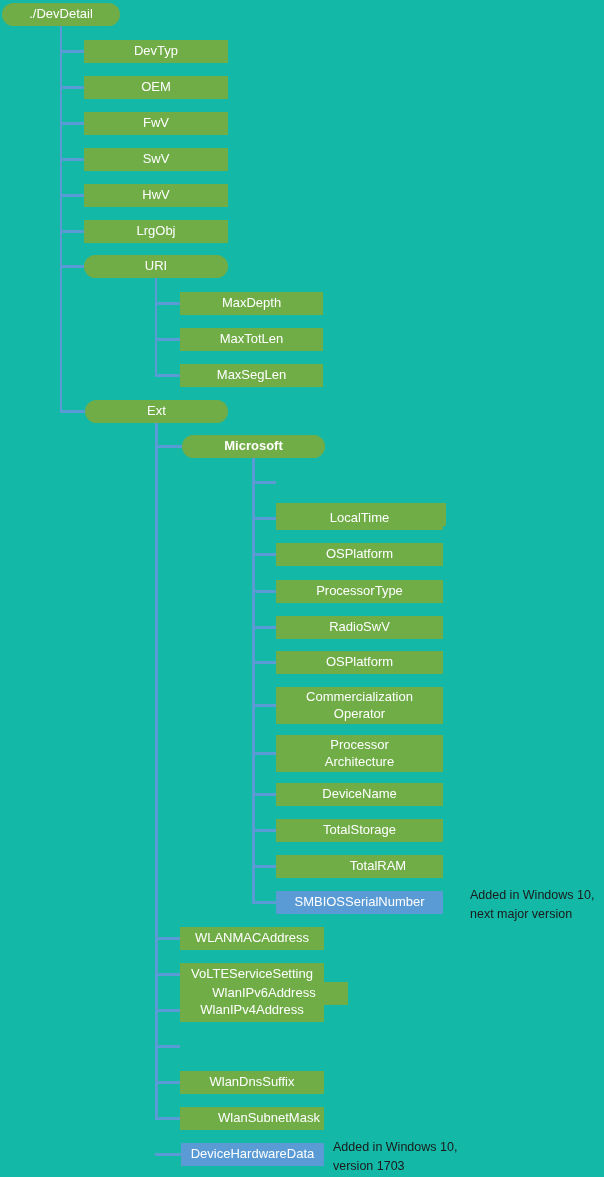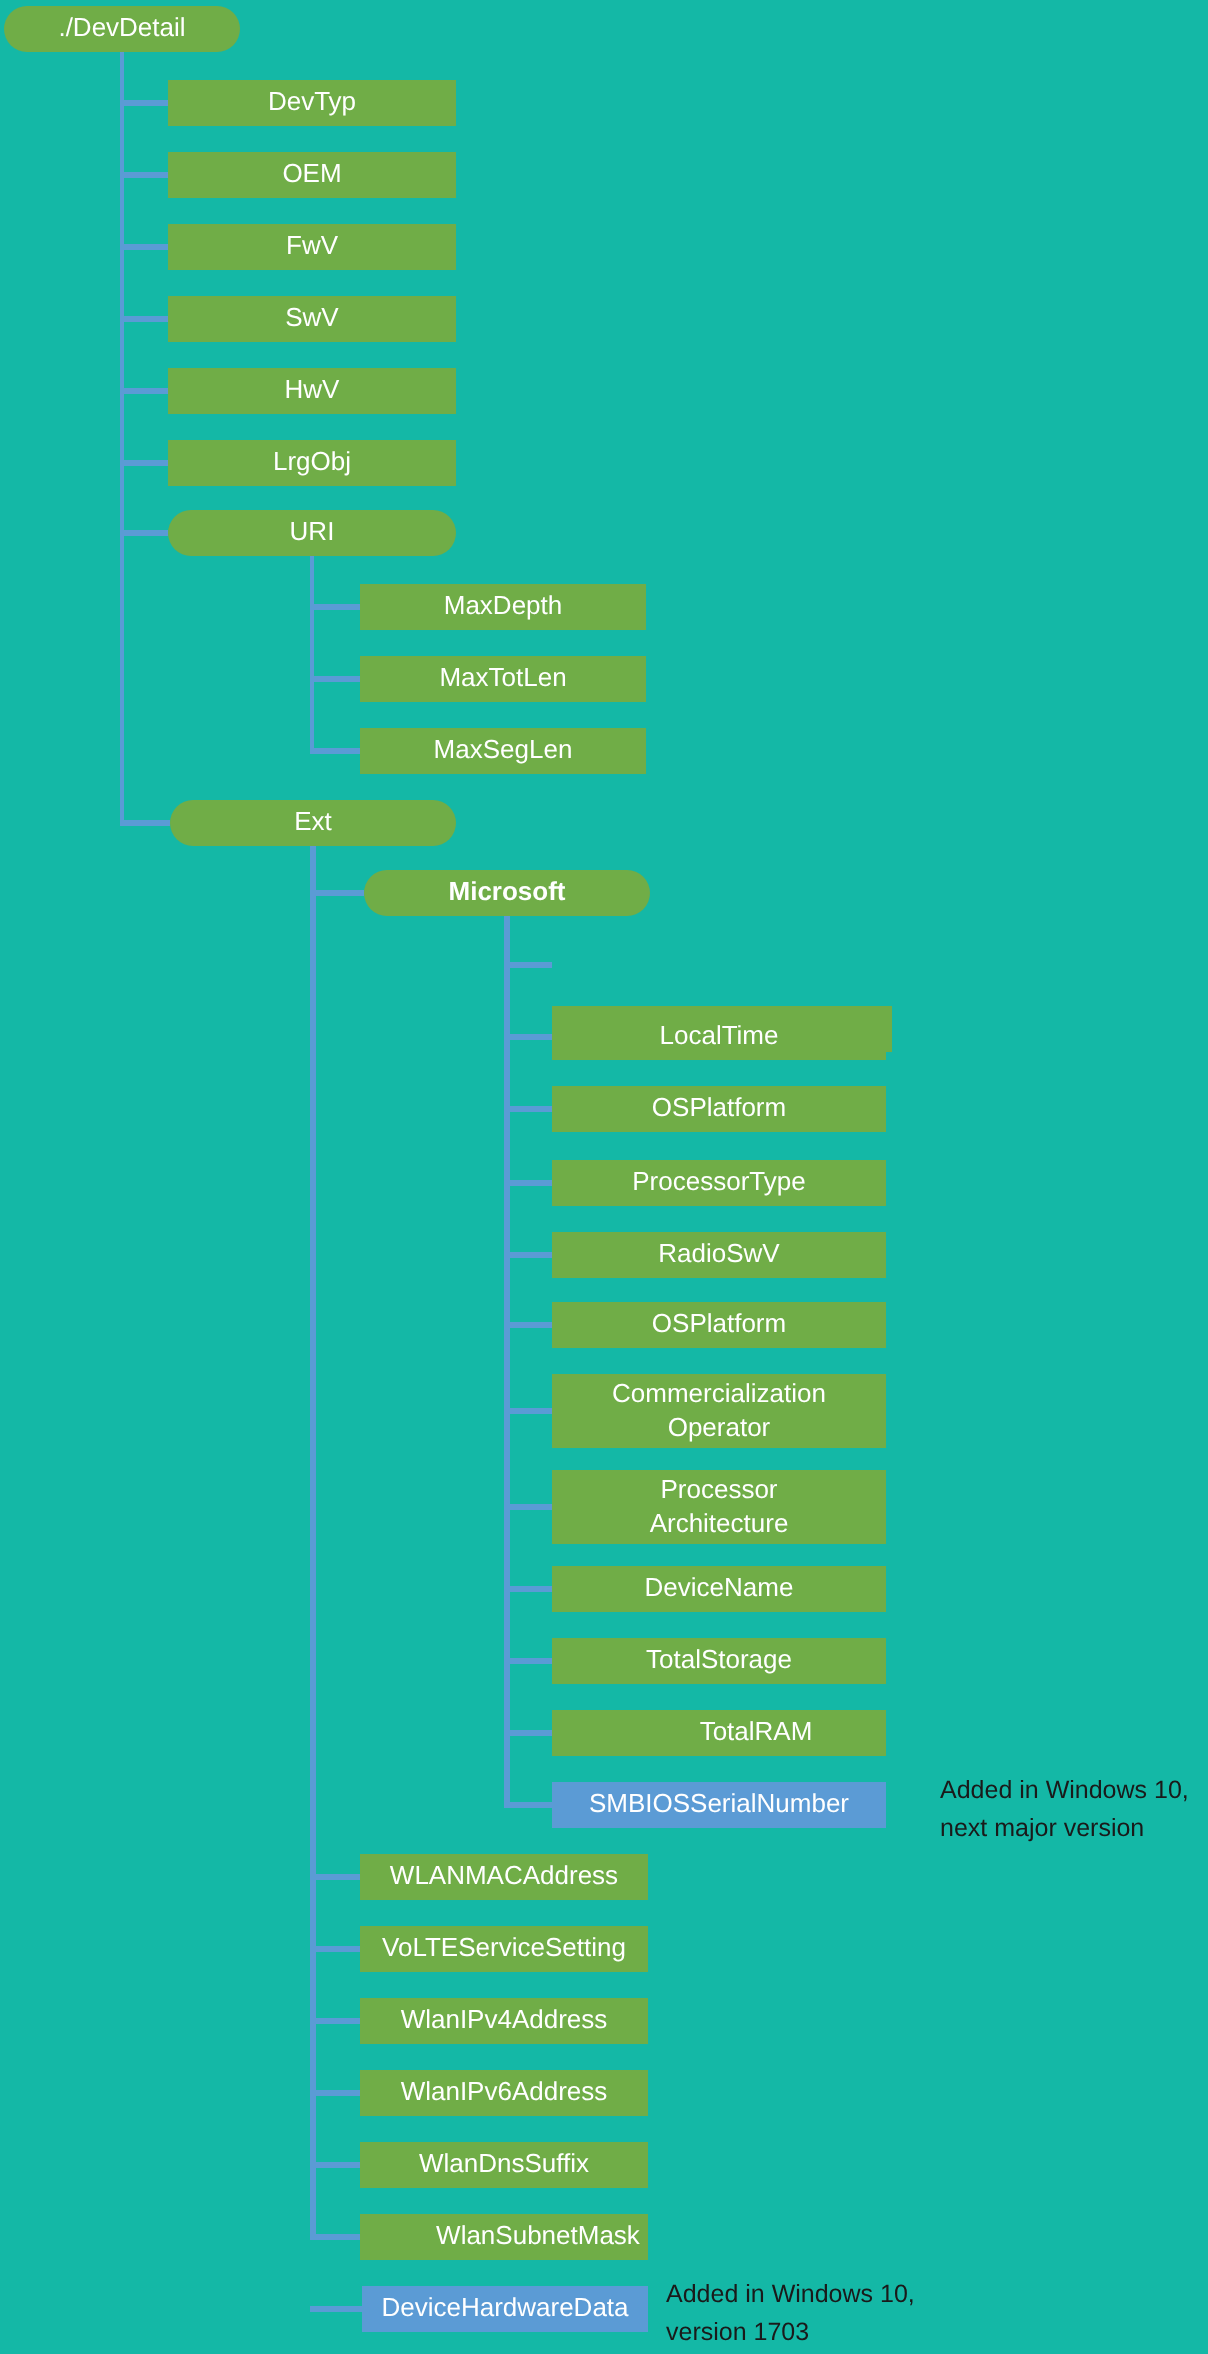--- a/index.html
+++ b/index.html
@@ -105,21 +105,21 @@
 Operator</div>
     <div class="node rect" style="left: 276px; top: 735px; width: 167px; height: 37px;">Processor
 Architecture</div>
     <div class="node rect" style="left: 276px; top: 783px; width: 167px; height: 23px;">DeviceName</div>
     <div class="node rect" style="left: 276px; top: 819px; width: 167px; height: 23px;">TotalStorage</div>
     <div class="node rect" style="left: 276px; top: 855px; width: 167px; height: 23px; padding-left: 37px;">TotalRAM</div>
     <div class="node rect blue" style="left: 276px; top: 891px; width: 167px; height: 23px;">SMBIOSSerialNumber</div>
     <div class="node rect" style="left: 180px; top: 963px; width: 144px; height: 23px;">VoLTEServiceSetting</div>
     <div class="node rect" style="left: 180px; top: 927px; width: 144px; height: 23px;">WLANMACAddress</div>
     <div class="node rect" style="left: 180px; top: 999px; width: 144px; height: 23px;">WlanIPv4Address</div>
-    <div class="node rect" style="left: 180px; top: 1035px; width: 144px; height: 23px;">WlanIPv6Address</div>
+    <div class="node rect" style="left: 180px; top: 982px; width: 168px; height: 23px;">WlanIPv6Address</div>
     <div class="node rect" style="left: 180px; top: 1071px; width: 144px; height: 23px;">WlanDnsSuffix</div>
     <div class="node rect" style="left: 180px; top: 1107px; width: 144px; height: 23px; padding-left: 34px;">WlanSubnetMask</div>
     <div class="node rect blue" style="left: 181px; top: 1143px; width: 143px; height: 23px;">DeviceHardwareData</div>
     <div class="annotation" style="left: 470px; top: 886px;">Added in Windows 10,
 next major version</div>
     <div class="annotation" style="left: 333px; top: 1138px;">Added in Windows 10,
 version 1703</div>
   </div>
 
 </body></html>

